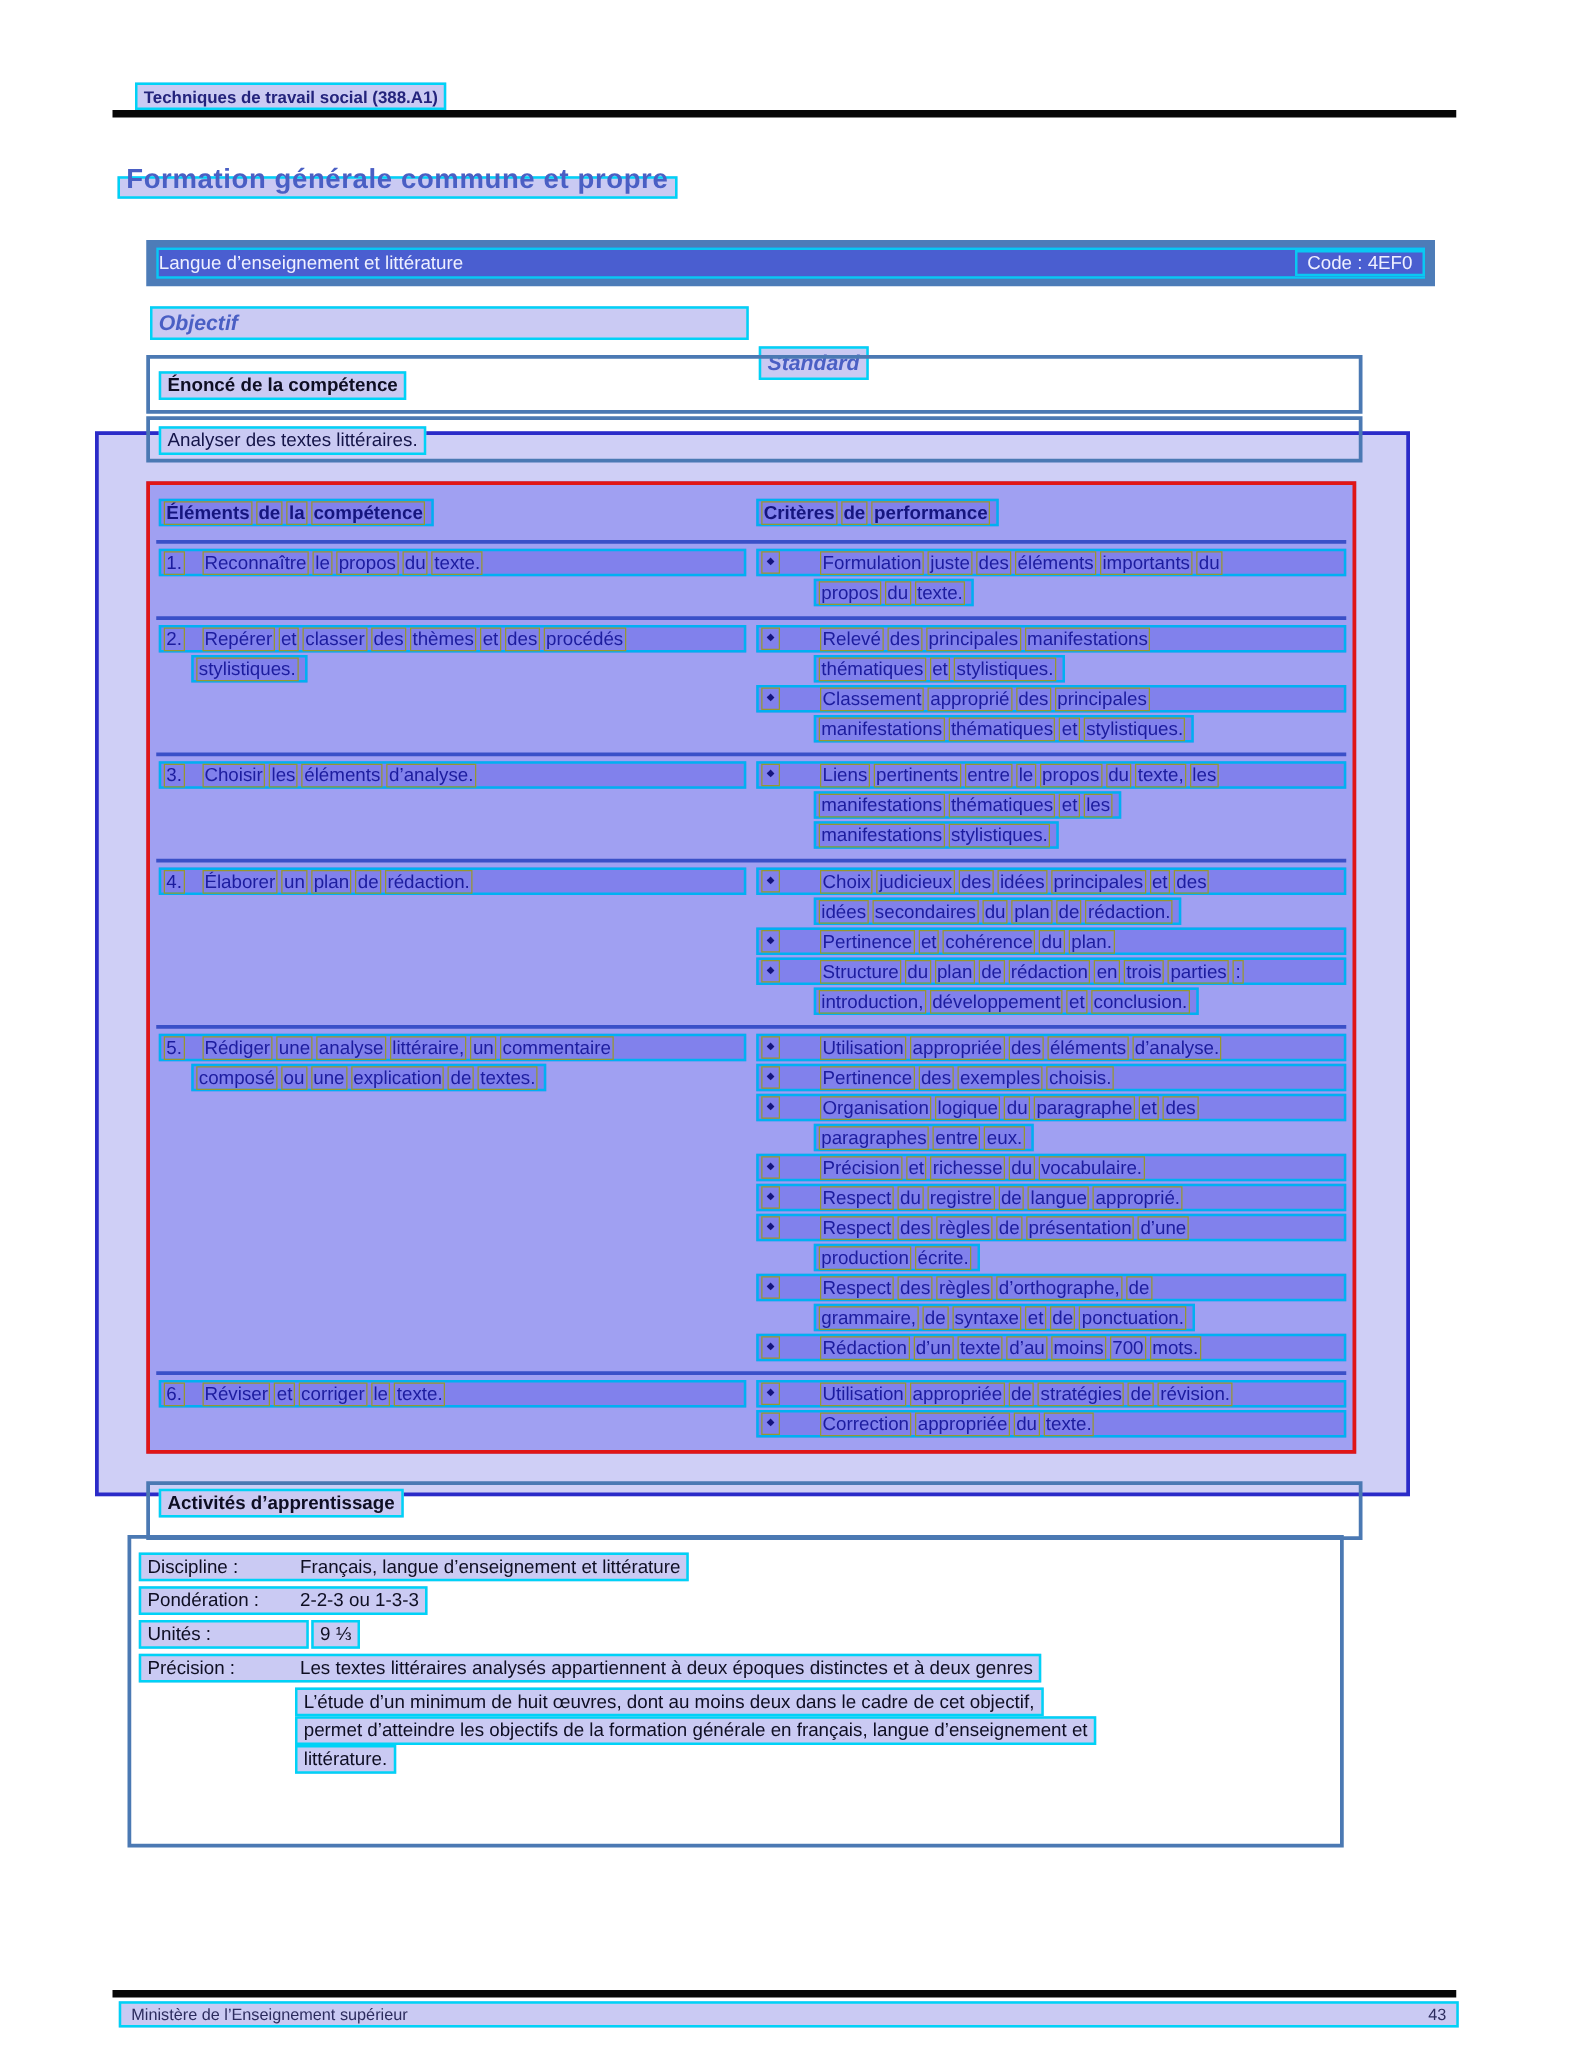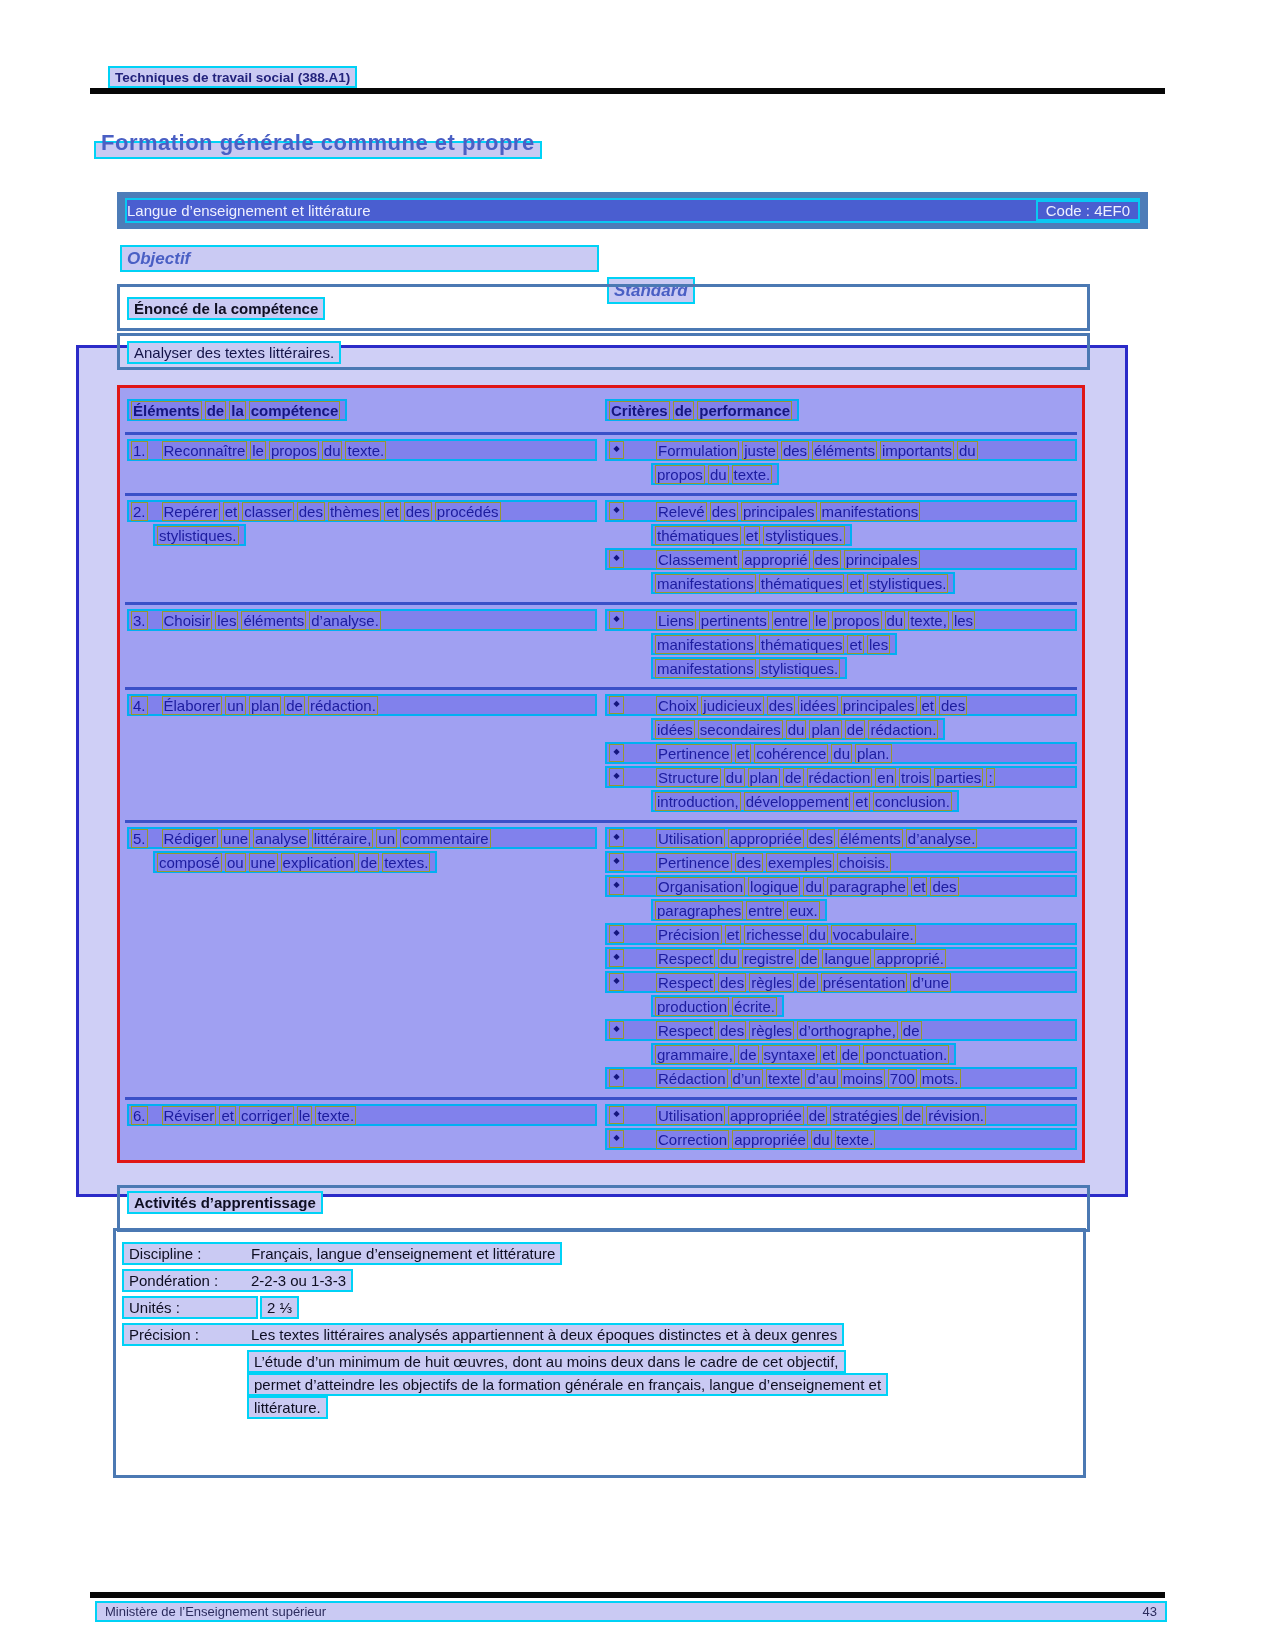--- a/index.html
+++ b/index.html
@@ -437,33 +437,33 @@
         </div>
       </div>
   </div>
 
   <div class="abs secbox z1" style="left:117px;top:1185px;width:973px;height:47px;">
     <span class="lav" style="margin:3px 0 0 7px;text-align:center;">
       <span class="sec-head">Activités d’apprentissage</span>
     </span>
   </div>
 
-  <div class="abs secbox z1" style="left:113px;top:1228px;width:973px;height:250px;padding:11px 6px 0 6px;">
+  <div class="abs secbox z1" style="left:102px;top:1228px;width:973px;height:250px;padding:11px 6px 0 6px;">
     <div id="details">
         <div class="drow"><span class="lav detail-line">
             <span class="dlabel">Discipline :</span>
             <span>Français, langue d’enseignement et littérature</span>
           </span></div>
         <div class="drow"><span class="lav detail-line">
             <span class="dlabel">Pondération :</span>
             <span>2-2-3 ou 1-3-3</span>
           </span></div>
         <div class="drow"><span class="lav detail-line">
             <span class="dlabel">Unités :</span>
-          </span><span class="lav detail-line" style="margin-left: 2px;">2 ⅓</span></div>
+          </span><span class="lav detail-line" style="margin-left: 2px;">9 ⅓</span></div>
         <div class="drow"><span class="lav detail-line">
             <span class="dlabel">Précision :</span>
             <span>Les textes littéraires analysés appartiennent à deux époques distinctes et à deux genres</span>
           </span></div>
         <div class="drow">
           <div class="dcont"><span class="lav detail-line">L’étude d’un minimum de huit œuvres, dont au moins deux dans le cadre de cet objectif,</span></div>
           <div class="dcont"><span class="lav detail-line">permet d’atteindre les objectifs de la formation générale en français, langue d’enseignement et</span></div>
           <div class="dcont"><span class="lav detail-line">littérature.</span></div>
         </div>
       </div>

